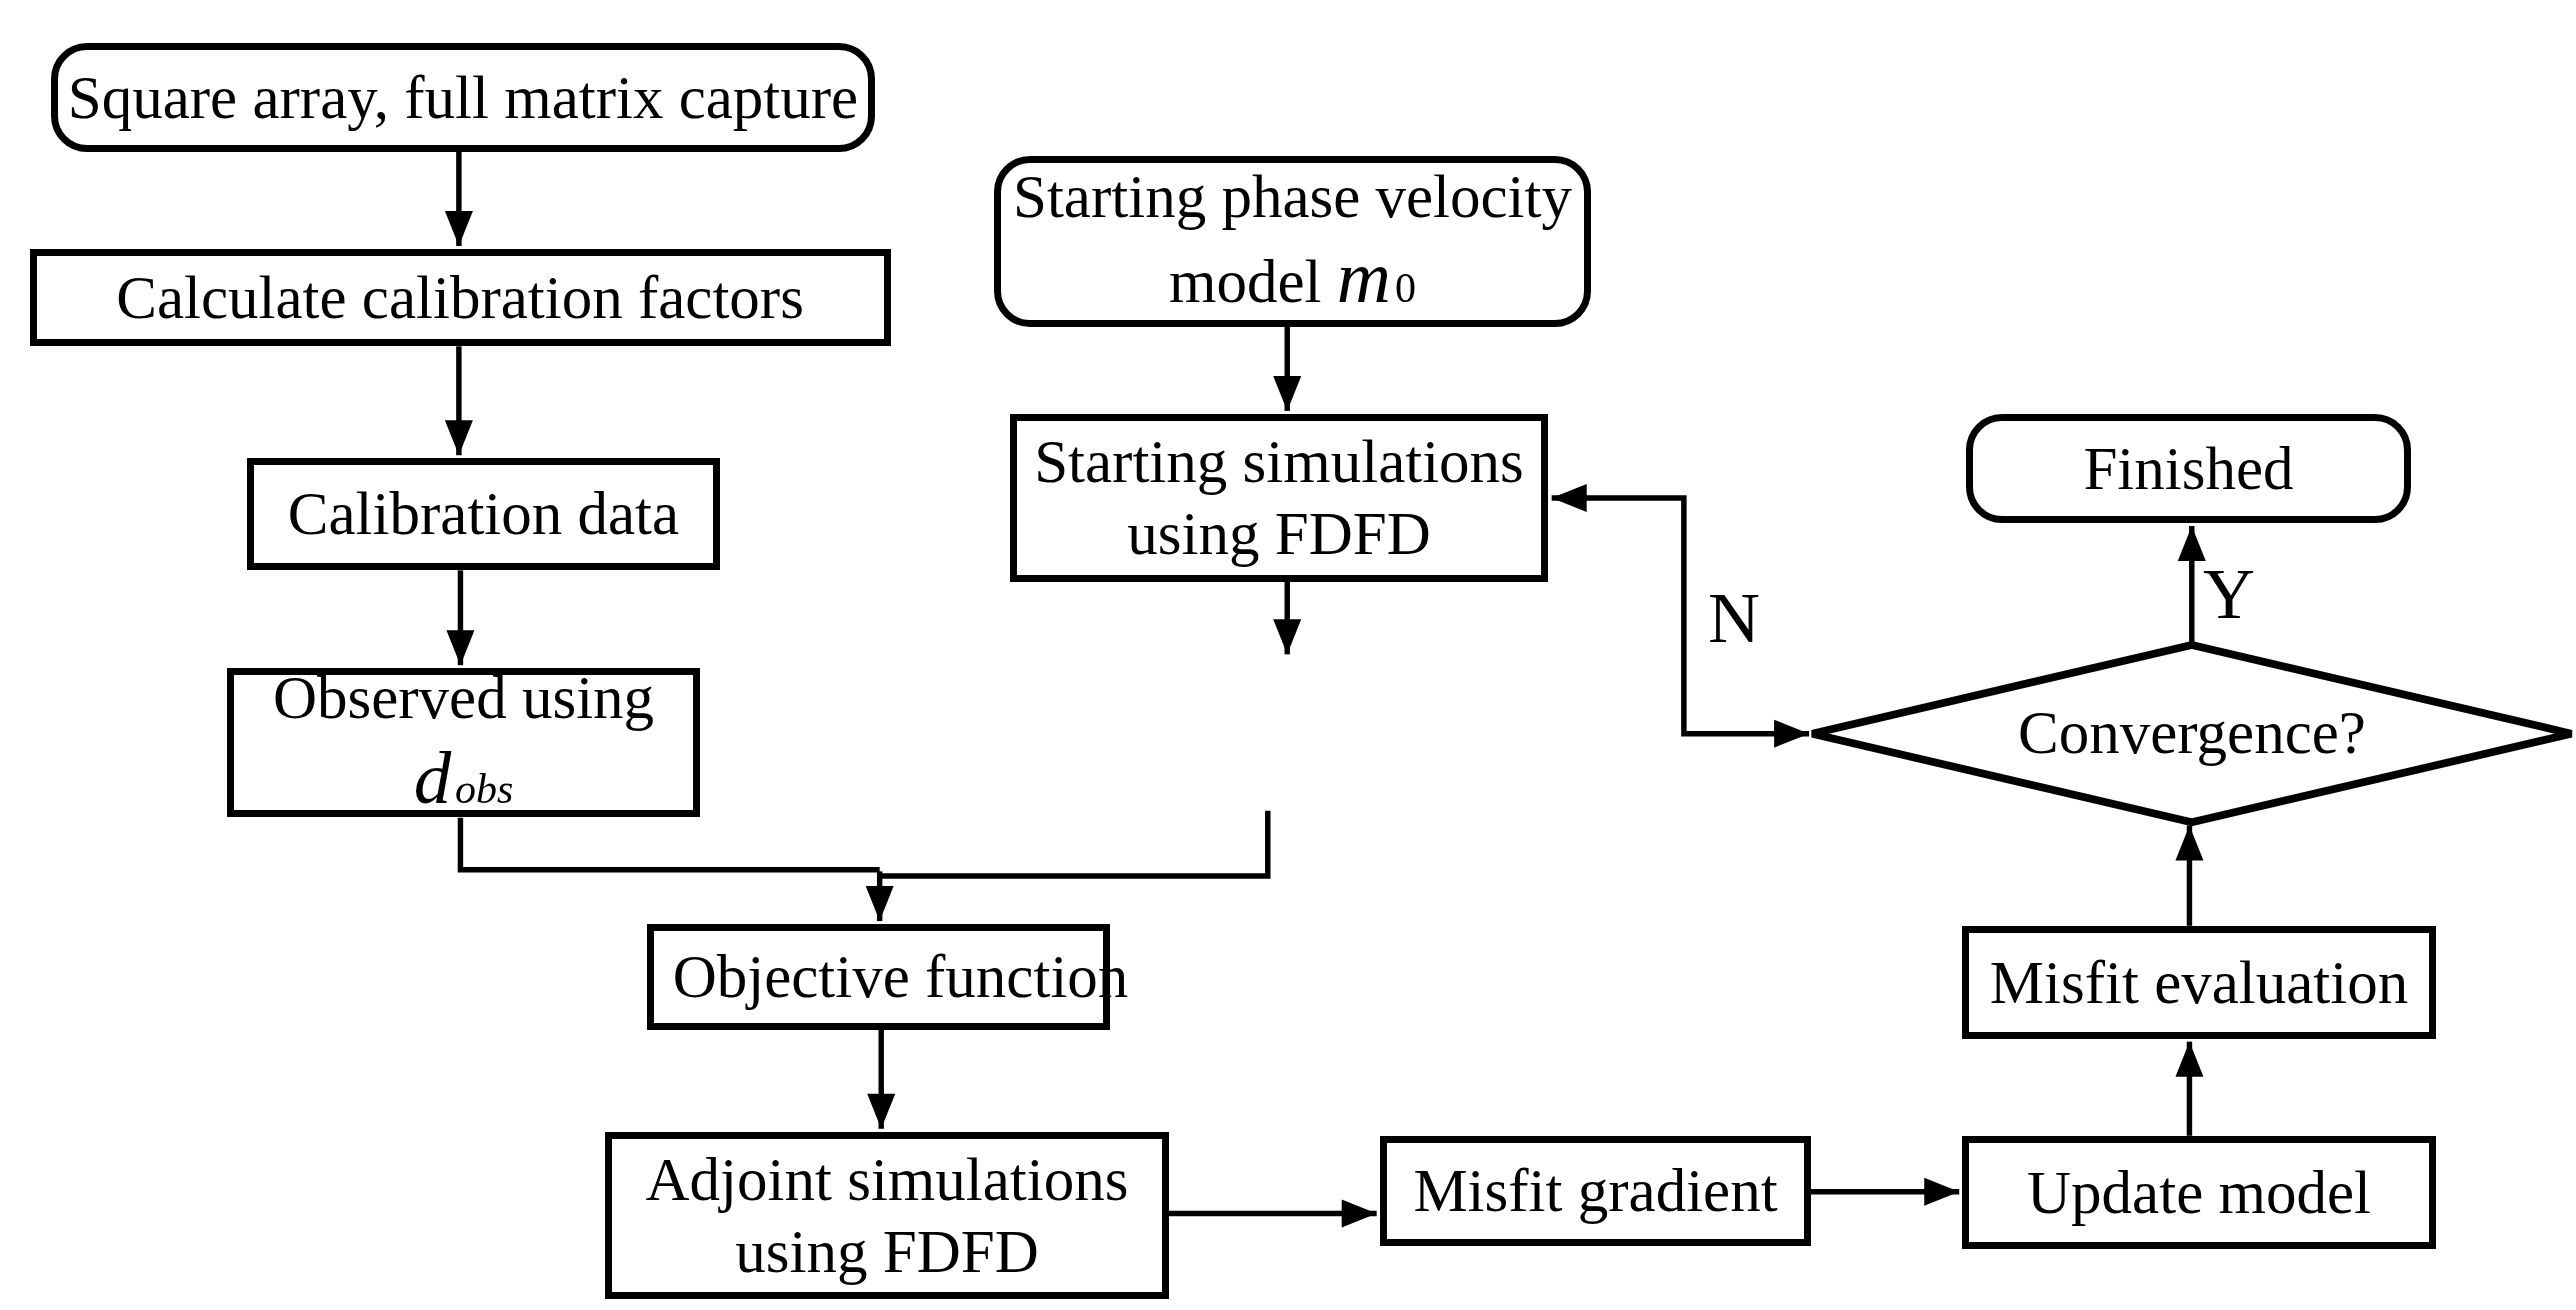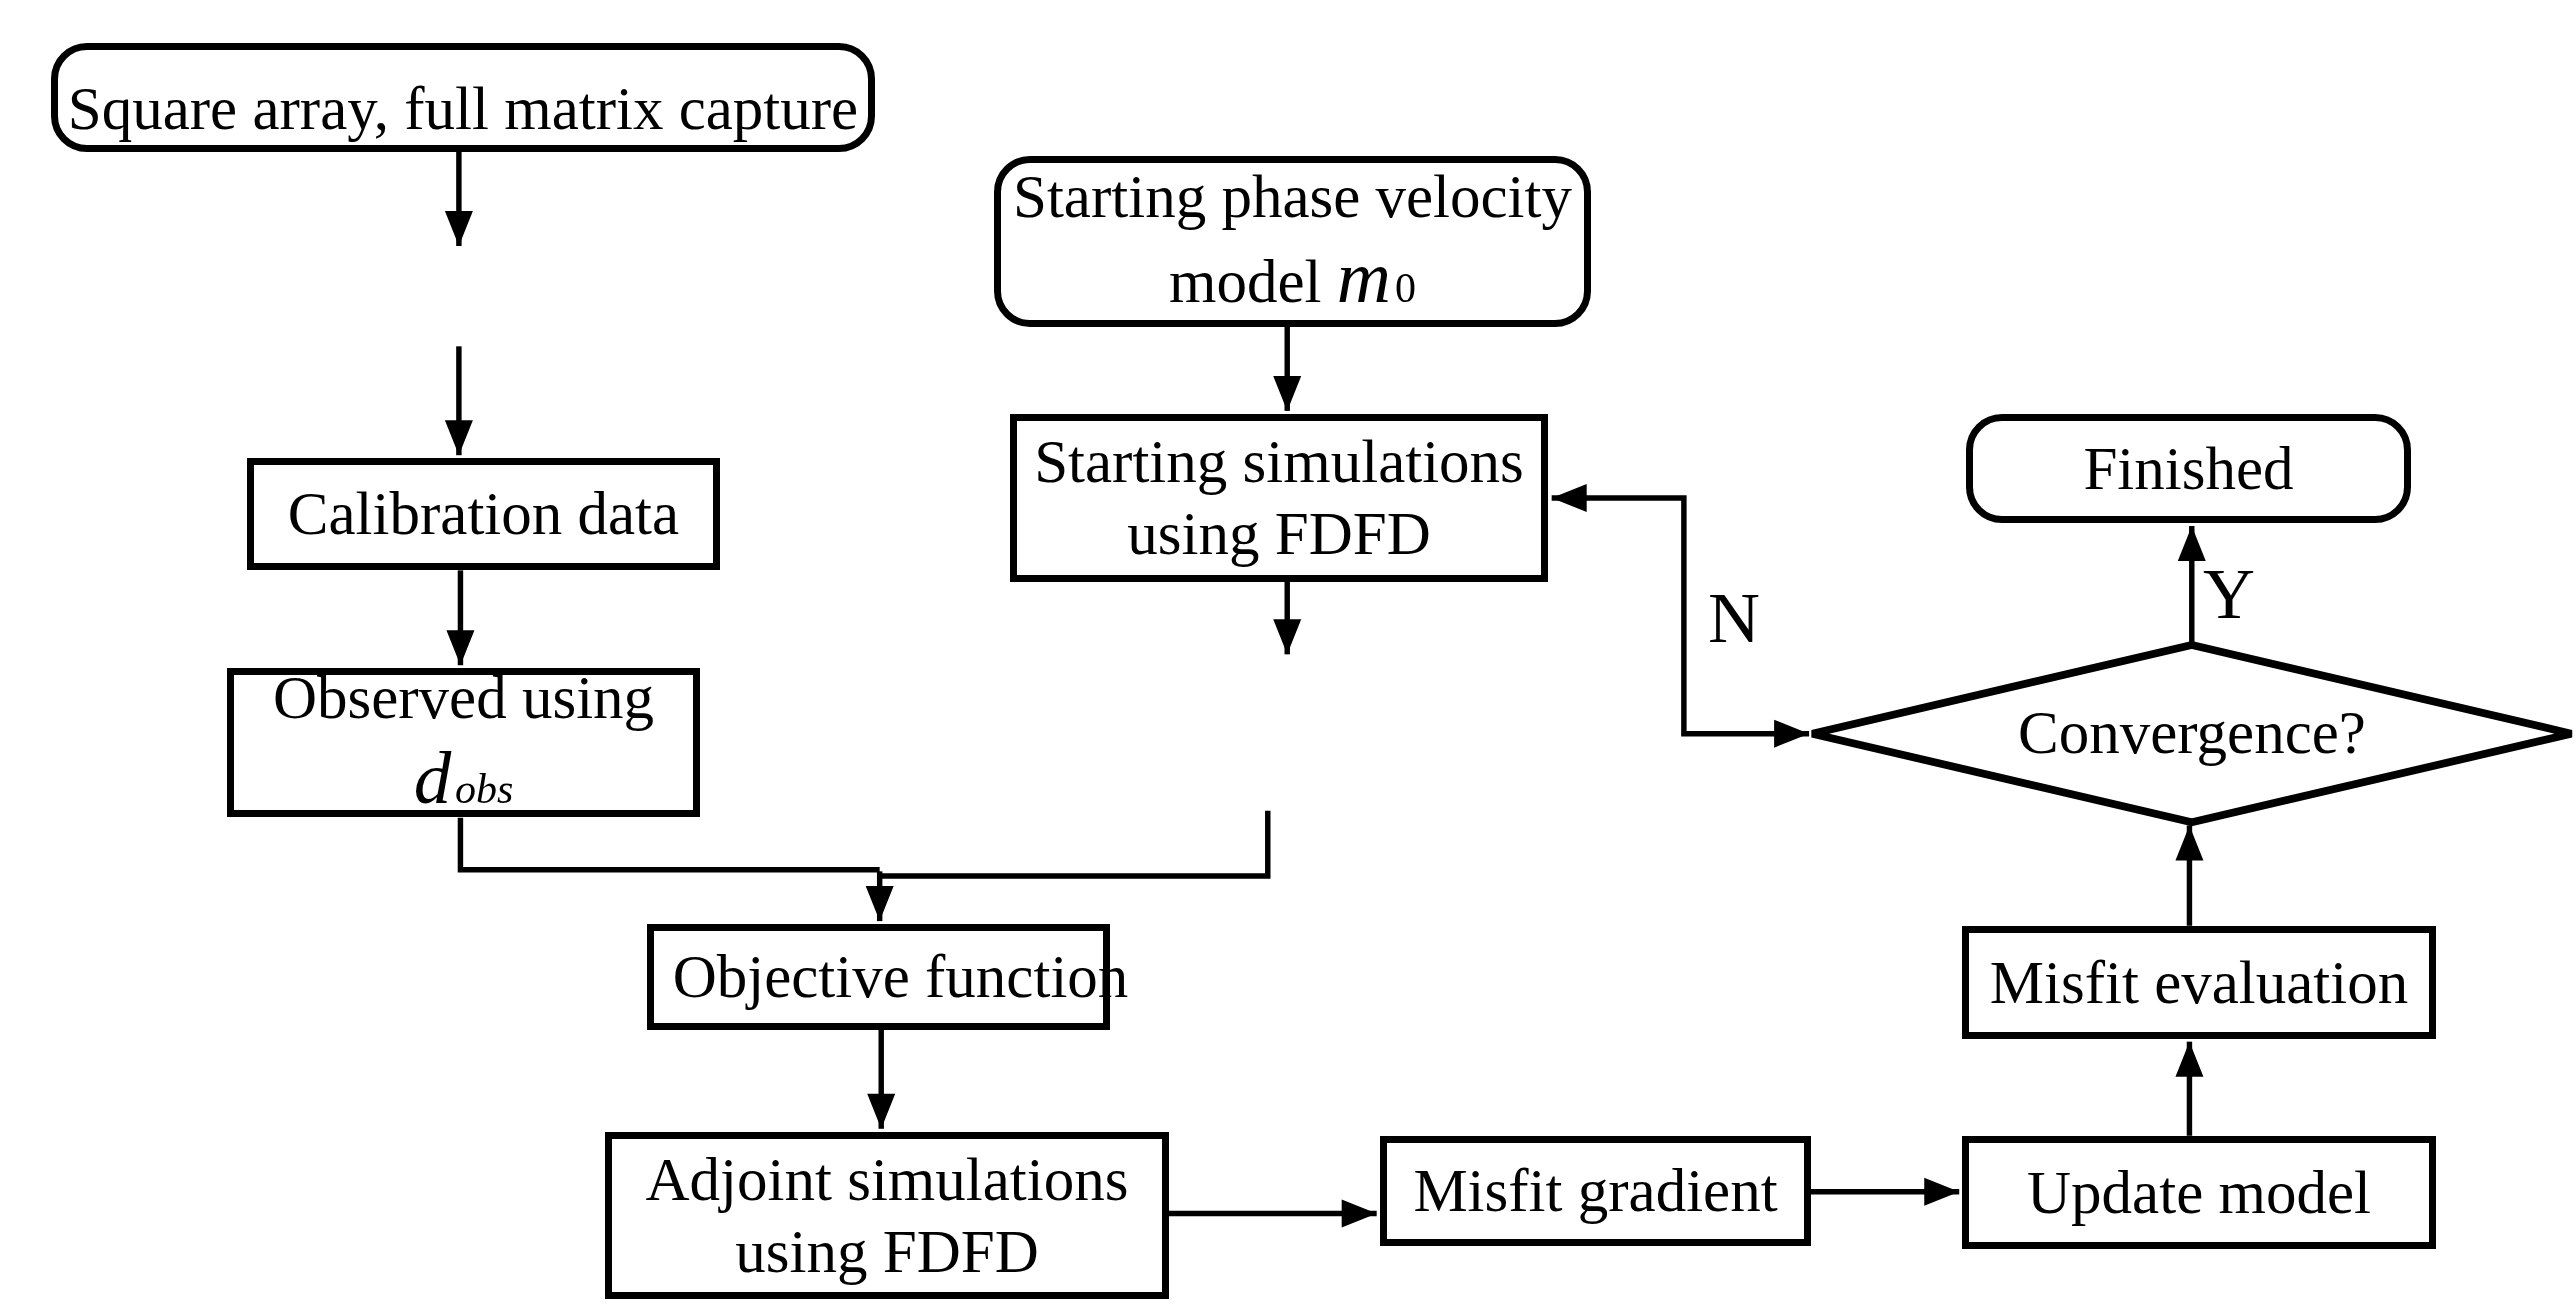--- a/index.html
+++ b/index.html
@@ -98,24 +98,27 @@
     <path class="wire" d="M2328,1532 L2519,1532" marker-end="url(#ah)"></path>
     <path class="wire" d="M2815,1460 L2815,1339" marker-end="url(#ah)"></path>
     <path class="wire" d="M2815,1190 L2815,1061" marker-end="url(#ah)"></path>
     <path class="wire" d="M2818,829 L2818,676" marker-end="url(#ah)"></path>
 
     <path class="wire" d="M1995,640 L2165,640 L2165,943 L2326,943" marker-start="url(#ah)" marker-end="url(#ah)"></path>
 
     <polygon points="2330,943 2818,829 3306,943 2818,1057" fill="#ffffff" stroke="#000000" stroke-width="10"></polygon>
   </svg>
 
-  <div class="node rounded" style="left:51px; top:43px; width:824px; height:109px;justify-content:flex-end;">
+  <div class="node rounded" style="left:51px; top:43px; width:824px; height:109px;">
     <span>Square array, full matrix capture</span>
   </div>
 
+  <div class="node" style="left:29.6px; top:249px; width:861px; height:97px;">
+    <span>Calculate calibration factors</span>
+  </div>
 
   <div class="node" style="left:227px; top:458px; width:473px; height:112px;margin-left:20px;">
     <span>Calibration data</span>
   </div>
 
   <div class="node" style="left:227px; top:668px; width:473px; height:149px;">
     <span>Observed using</span>
     <span class="formula-line">
         <span class="sym">d</span>
         <span class="sub it">obs</span>

